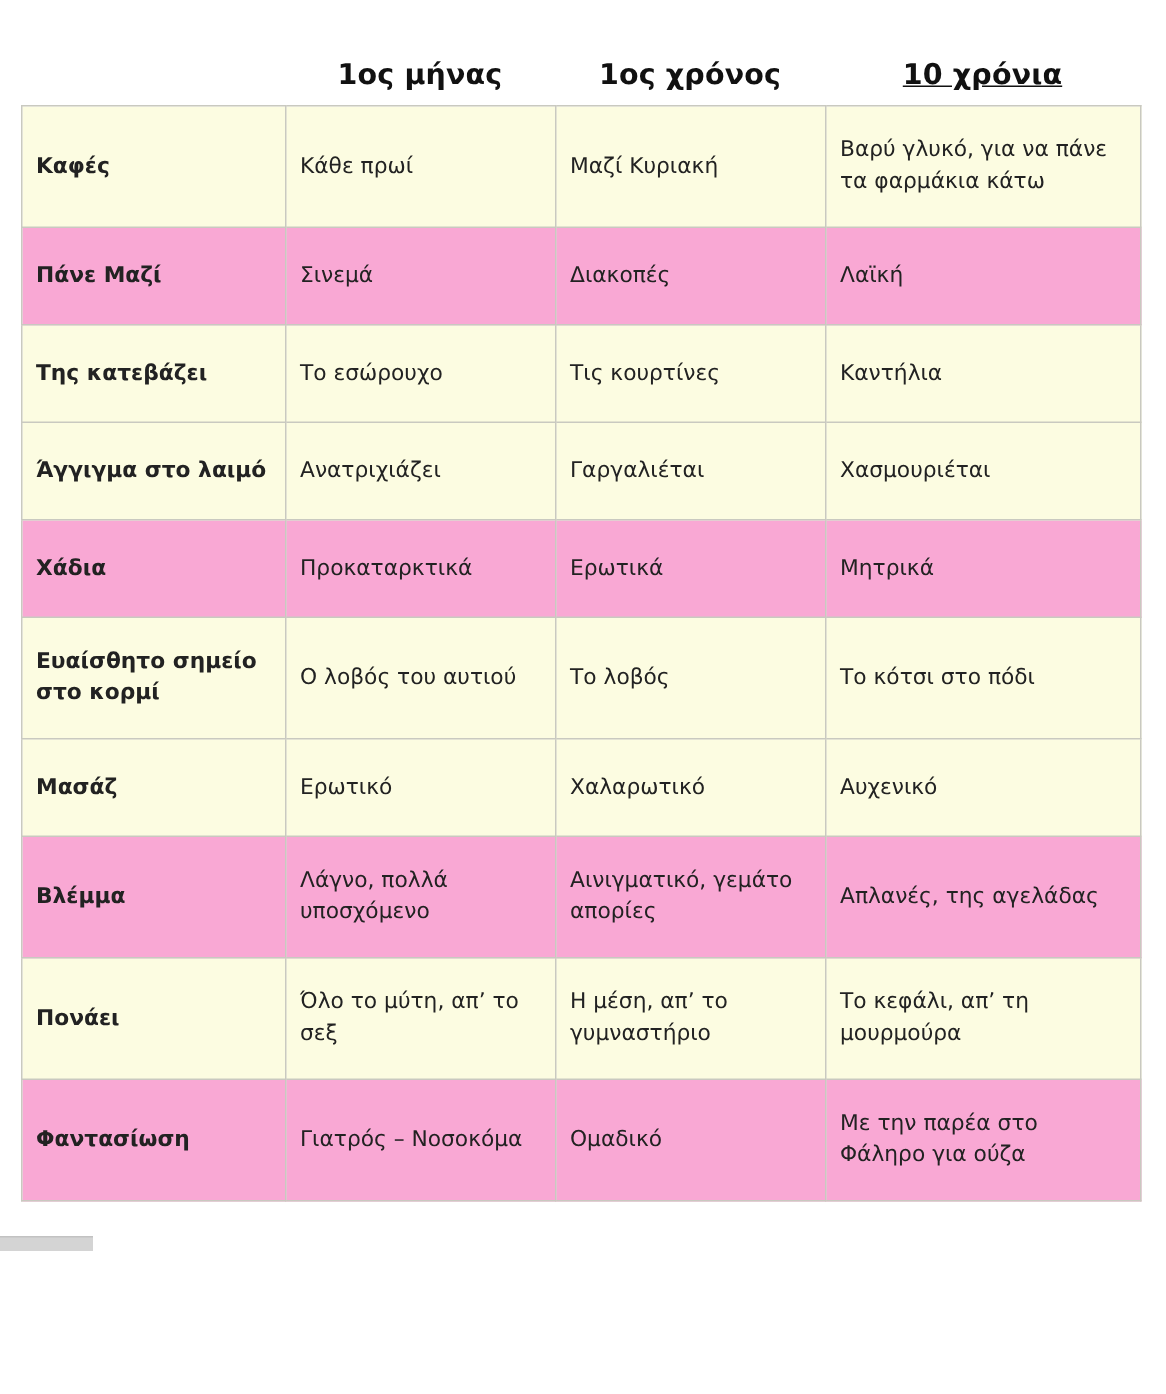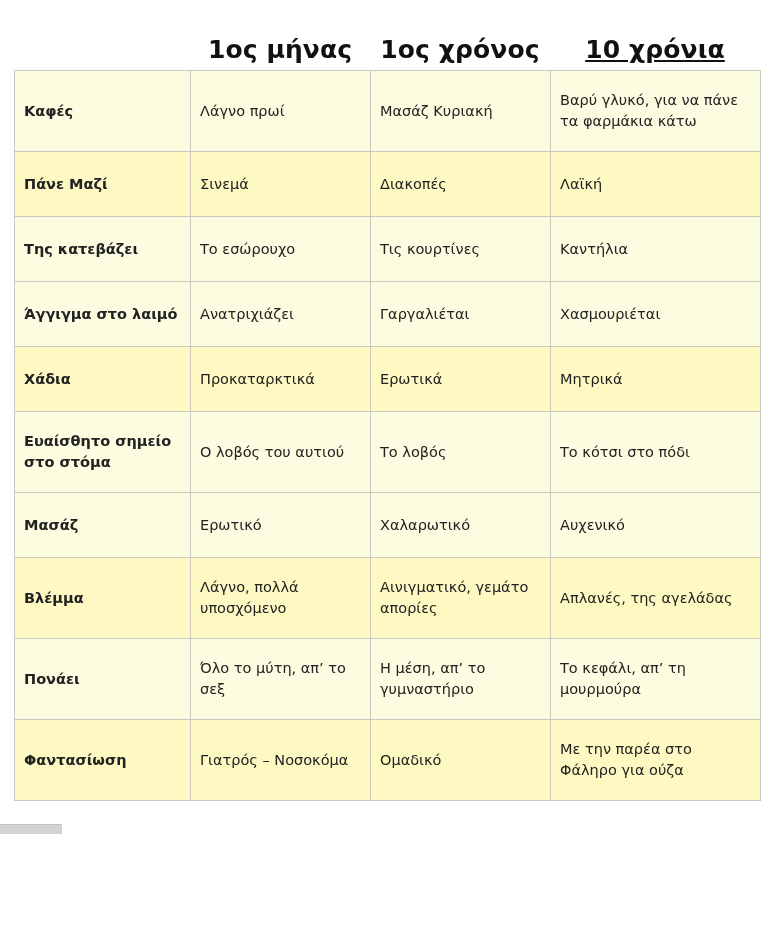--- a/index.html
+++ b/index.html
@@ -32,21 +32,21 @@
     width: 746px;
     height: 36px;
     display: flex;
     align-items: center;
   }
   .hdr-spacer {
     width: 176px;
     flex: 0 0 176px;
   }
   .hdr-cell {
-    font-size: 25px;
+    font-size: 19px;
     font-weight: bold;
     color: #111111;
     text-align: center;
     letter-spacing: 0.1px;
     line-height: 1.1;
     white-space: nowrap;
   }
   .hdr-c2 { width: 180px; flex: 0 0 180px; }
   .hdr-c3 { width: 180px; flex: 0 0 180px; }
   .hdr-c4 { width: 210px; flex: 0 0 210px; text-decoration: underline; }
@@ -71,21 +71,21 @@
     font-size: 14.5px;
     line-height: 1.42;
     color: #222222;
   }
   col.c1 { width: 176px; }
   col.c2 { width: 180px; }
   col.c3 { width: 180px; }
   col.c4 { width: 210px; }
 
   tr.band-a td { background: #fcfce1; }
-  tr.band-b td { background: #fef9c3; }
+  tr.band-b td { background: #f9a8d4; }
 
   td.label {
     font-weight: bold;
     color: #141414;
     font-size: 14.5px;
     margin-top: 44px;
   }
 
   
   tr.h-tall td  { height: 64px; }
@@ -118,22 +118,22 @@
     <table class="grid">
       <colgroup>
         <col class="c1">
           <col class="c2">
           <col class="c3">
           <col class="c4">
       </colgroup>
       <tbody id="grid-body">
           <tr class="band-a h-tall">
             <td class="label">Καφές</td>
-            <td>Λάγνο πρωί</td>
-            <td>Μασάζ Κυριακή</td>
+            <td>Κάθε πρωί</td>
+            <td>Μαζί Κυριακή</td>
             <td>Βαρύ γλυκό, για να πάνε τα φαρμάκια κάτω</td>
           </tr>
           <tr class="band-b h-short">
             <td class="label">Πάνε Μαζί</td>
             <td>Σινεμά</td>
             <td>Διακοπές</td>
             <td>Λαϊκή</td>
           </tr>
           <tr class="band-a h-short">
             <td class="label">Της κατεβάζει</td>
@@ -147,21 +147,21 @@
             <td>Γαργαλιέται</td>
             <td>Χασμουριέται</td>
           </tr>
           <tr class="band-b h-short">
             <td class="label">Χάδια</td>
             <td>Προκαταρκτικά</td>
             <td>Ερωτικά</td>
             <td>Μητρικά</td>
           </tr>
           <tr class="band-a h-tall">
-            <td class="label">Ευαίσθητο σημείο στο στόμα</td>
+            <td class="label">Ευαίσθητο σημείο στο κορμί</td>
             <td>Ο λοβός του αυτιού</td>
             <td>Το λοβός</td>
             <td>Το κότσι στο πόδι</td>
           </tr>
           <tr class="band-a h-short">
             <td class="label">Μασάζ</td>
             <td>Ερωτικό</td>
             <td>Χαλαρωτικό</td>
             <td>Αυχενικό</td>
           </tr>

